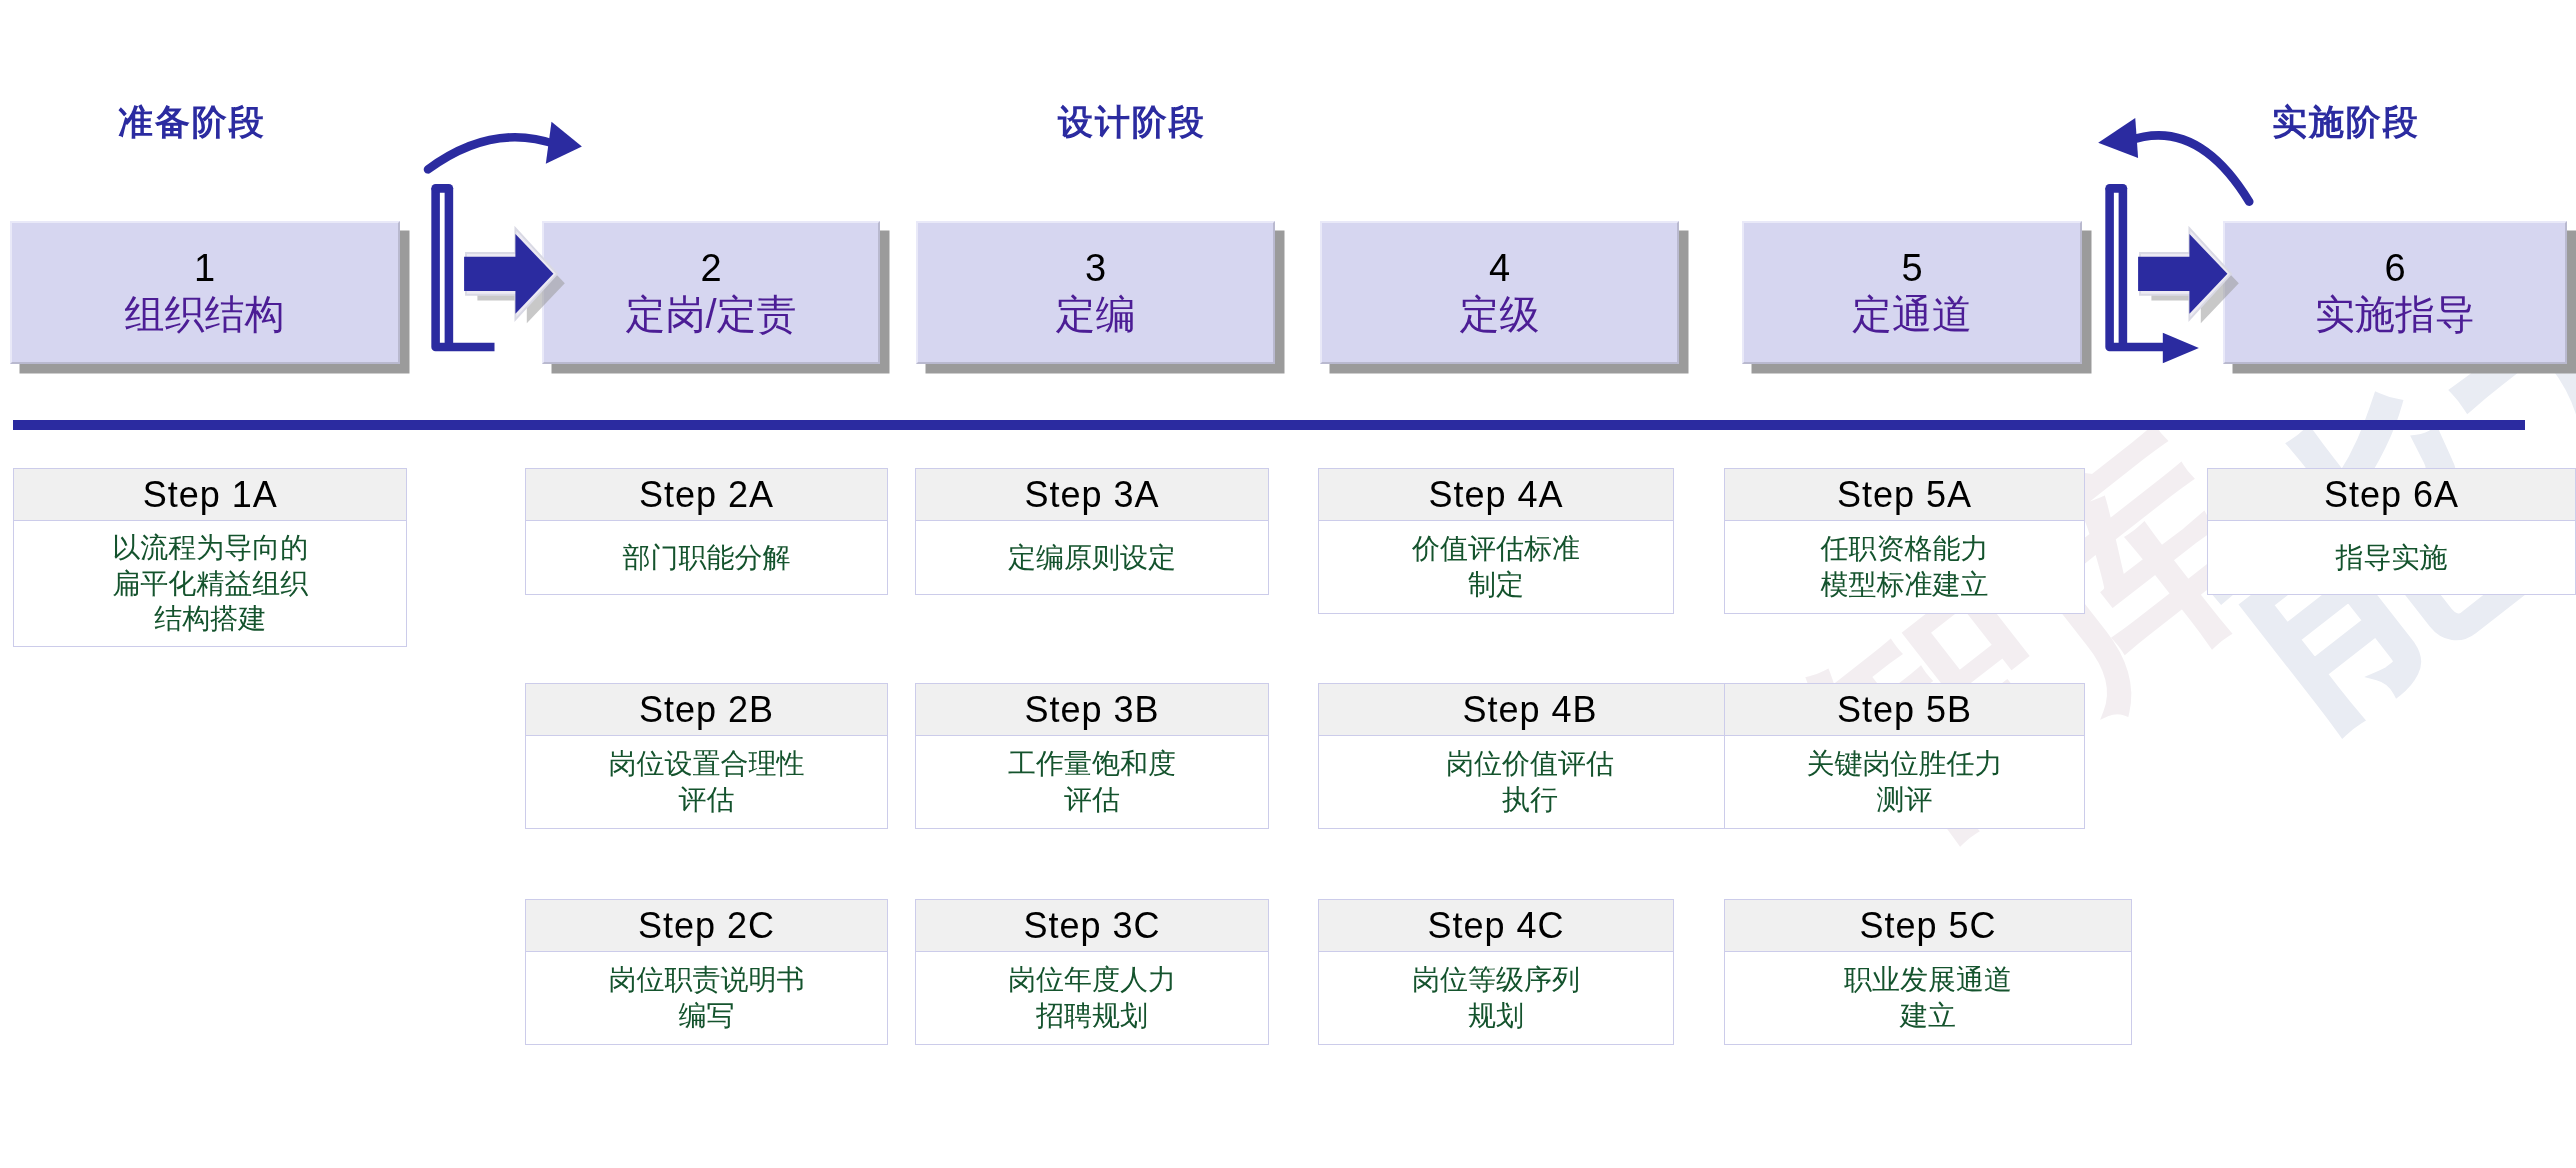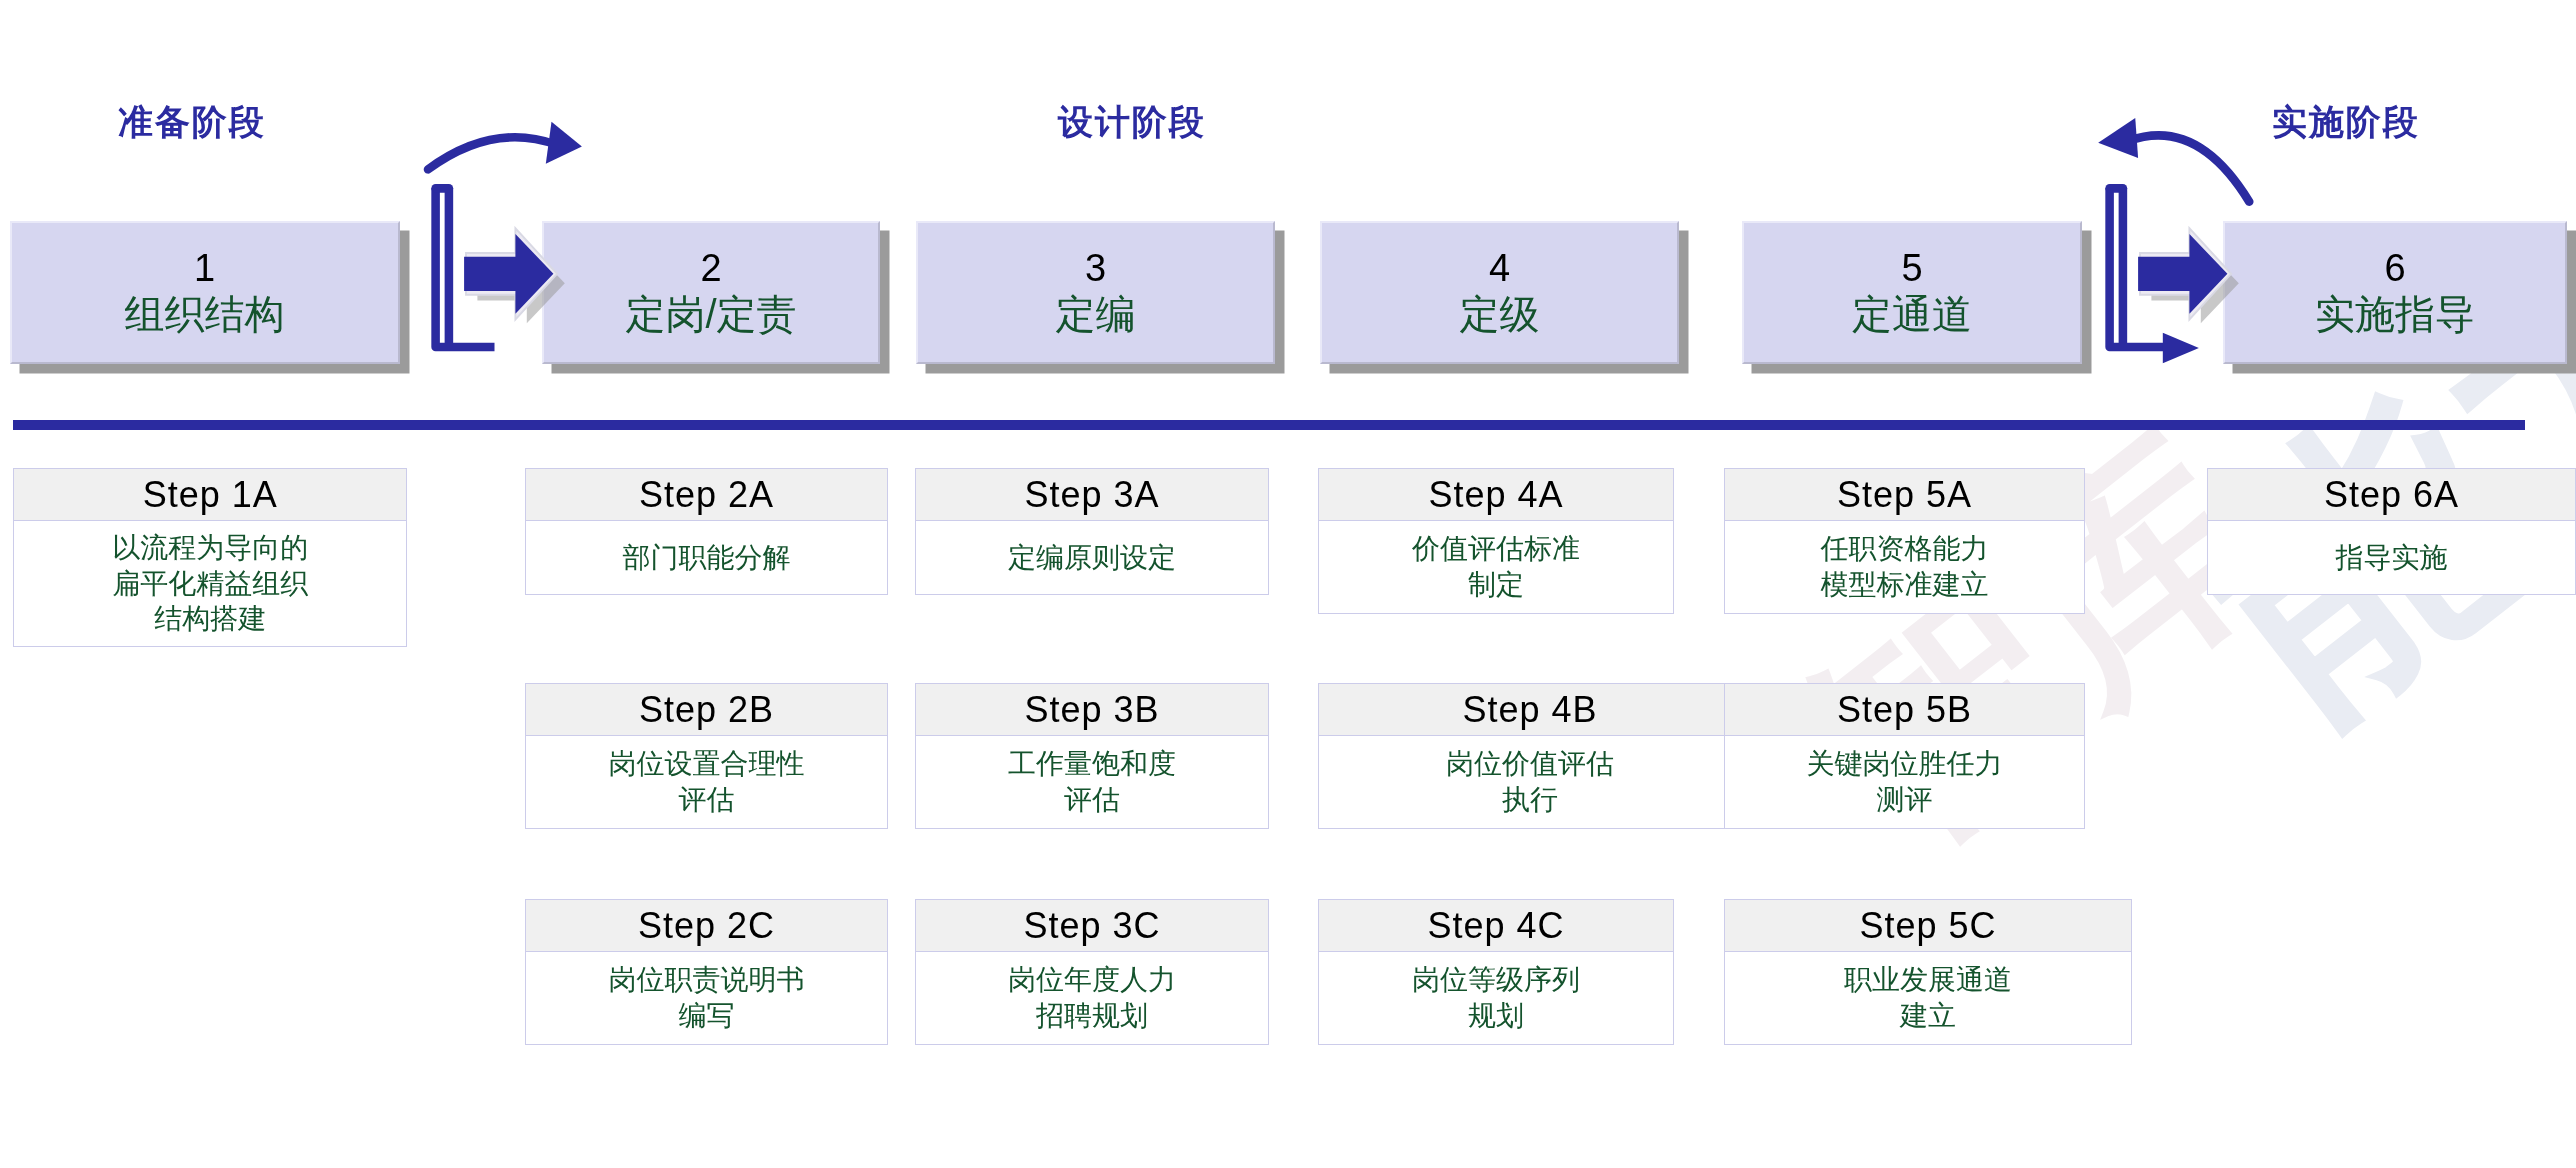--- a/index.html
+++ b/index.html
@@ -72,21 +72,21 @@
     align-items: center;
     justify-content: center;
     line-height: 1.18;
   }
   .stage-num {
     font-size: 38px;
     color: #000;
   }
   .stage-name {
     font-size: 40px;
-    color: #14532d;
+    color: #4c1d95;
     white-space: nowrap;
   }
 
   
   .divider {
     position: absolute;
     background: #2b2ba0;
   }
 
   

